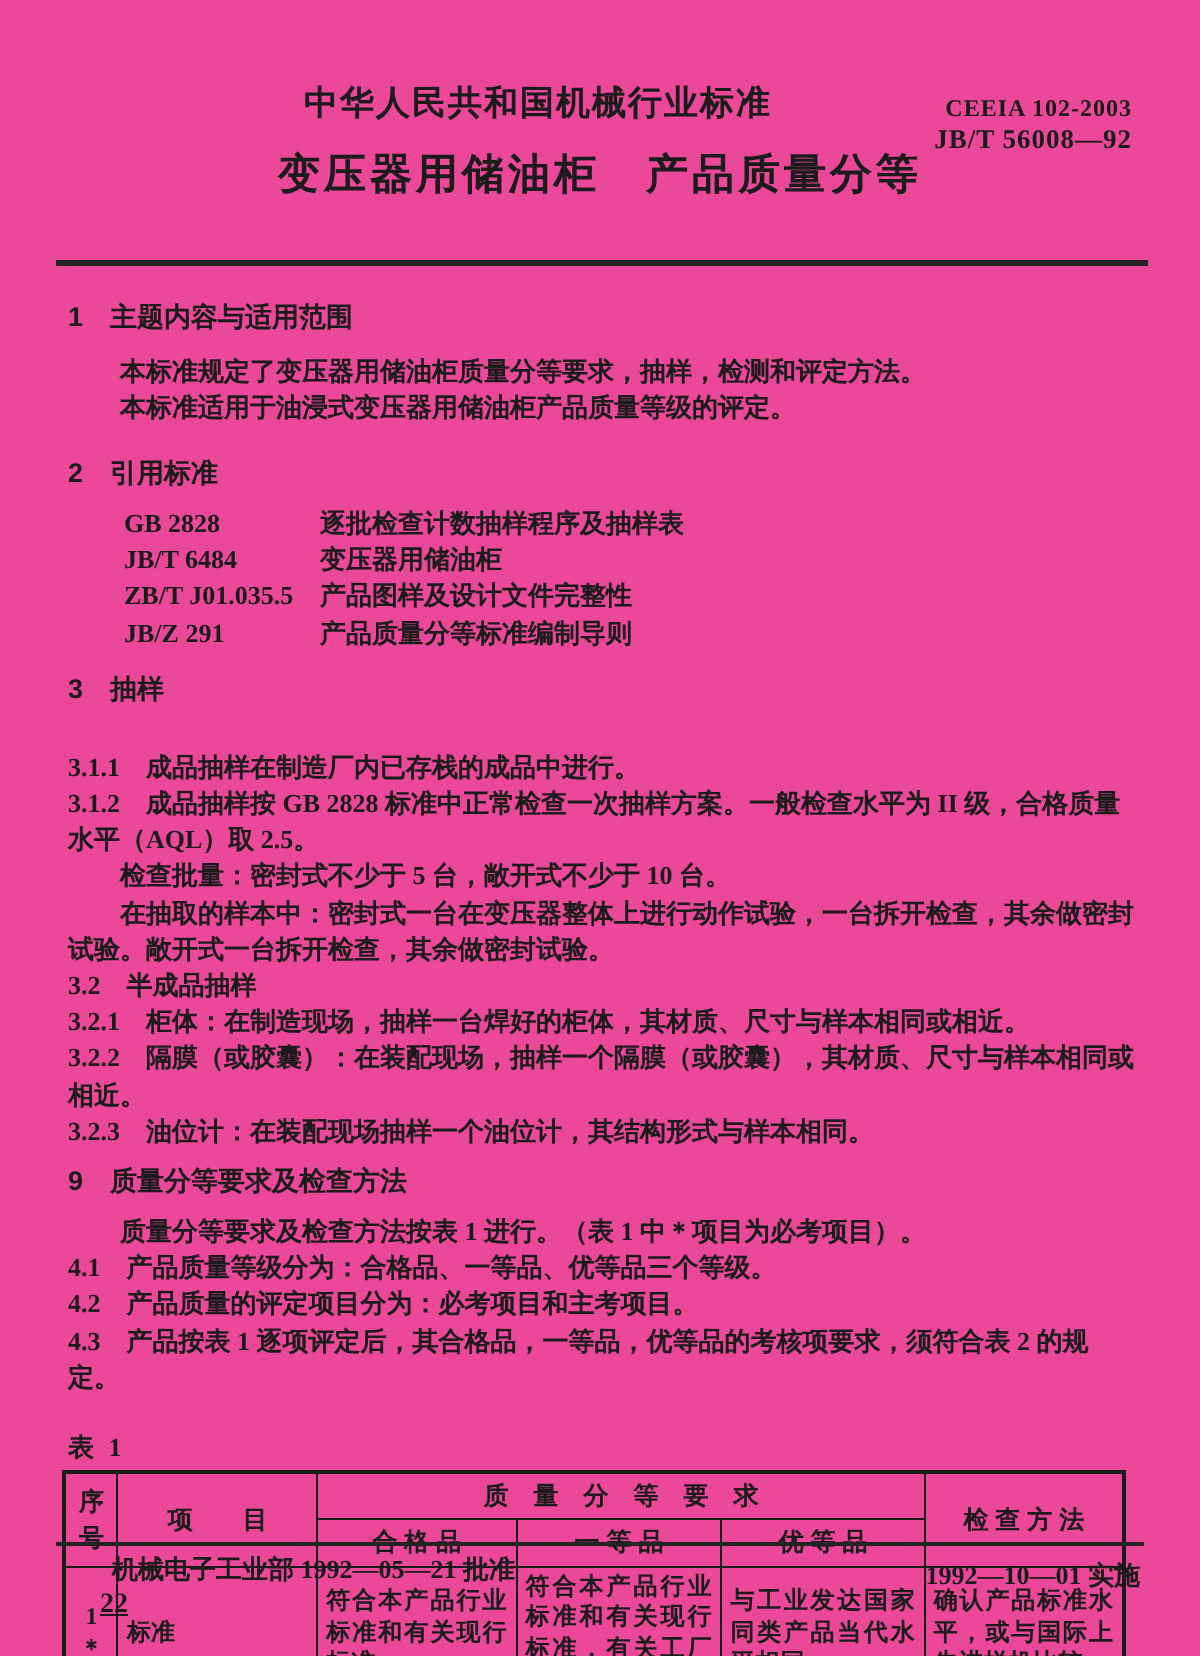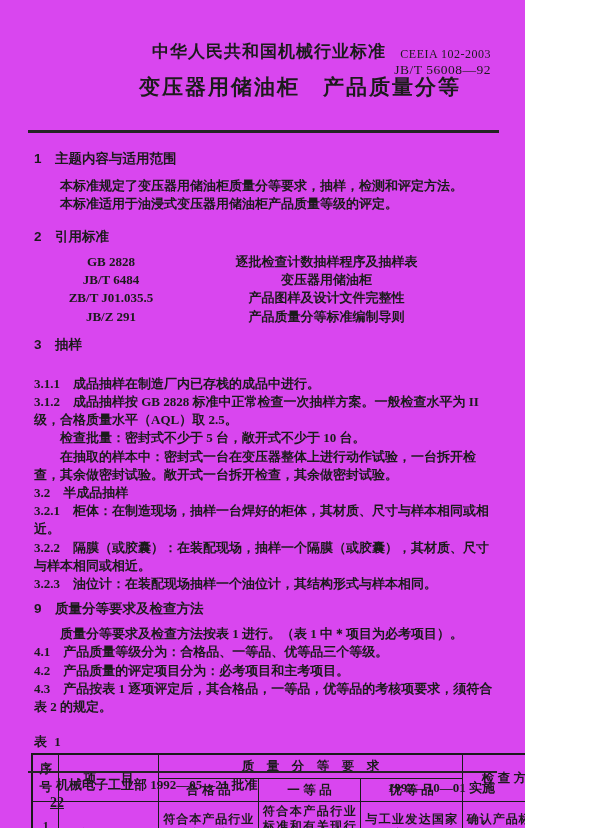--- a/index.html
+++ b/index.html
@@ -5,36 +5,36 @@
   * { box-sizing: border-box; }
   html, body { margin: 0; padding: 0; }
   body {
     width: 600px; height: 828px;
     background: #ffffff;
     font-family: "Liberation Serif", "DejaVu Serif", serif;
     color: #1b1b1b;
   }
   .page {
     position: relative;
-    width: 525px; height: 828px;
+    width: 600px; height: 828px;
     padding: 0 32px 0 34px;
-    background: #d946ef;
+    background: #ec4899;
     overflow: hidden;
   }
   
   .hdr { position: relative; height: 130px; }
   .hdr-authority {
     position: absolute; top: 40px; left: 0; width: 470px;
     text-align: center;
     font-family: "Liberation Sans", "DejaVu Sans", sans-serif;
     font-size: 17px; font-weight: bold; letter-spacing: 1px;
   }
   .hdr-codes {
     position: absolute; top: 46px; right: 2px; text-align: right;
-    font-weight: normal; line-height: 16px;
+    font-weight: bold; line-height: 16px;
   }
   .code-top { font-size: 12px; letter-spacing: .5px; }
   .code-bottom { font-size: 13.5px; letter-spacing: .5px; }
   .hdr-title {
     position: absolute; top: 73px; left: 16px; width: 500px;
     text-align: center;
     font-family: Liberation Serif, serif;
     font-size: 21px; font-weight: bold; letter-spacing: 2px;
   }
   .rule { height: 2.5px; background: #242424; margin: 0 -6px; }
@@ -45,21 +45,21 @@
     font-size: 13.5px; font-weight: bold;
     margin: 0; line-height: 19px;
   }
   .h-s1 { margin-top: 16px; margin-bottom: 9px; }
   .h-s2 { margin-top: 14px; margin-bottom: 7px; }
   .h-s3 { margin-top: 9px;  margin-bottom: 21px; }
   .h-s4 { margin-top: 6px;  margin-bottom: 7px; }
   p { margin: 0; }
   .ti { text-indent: 2em; }
   .refs { padding-left: 28px; margin-bottom: 2px; }
-  .ref-row { display: flex; text-align: center; }
+  .ref-row { display: flex; }
   .ref-code { width: 98px; flex: 0 0 98px; }
   .ref-title { flex: 1; }
   
   .tbl-caption {
     font-weight: bold; font-size: 13px;
     margin: 17px 0 2px; letter-spacing: 2px;
   }
   table.t1 {
     border-collapse: collapse;
     width: 532px; margin-left: -3px;

